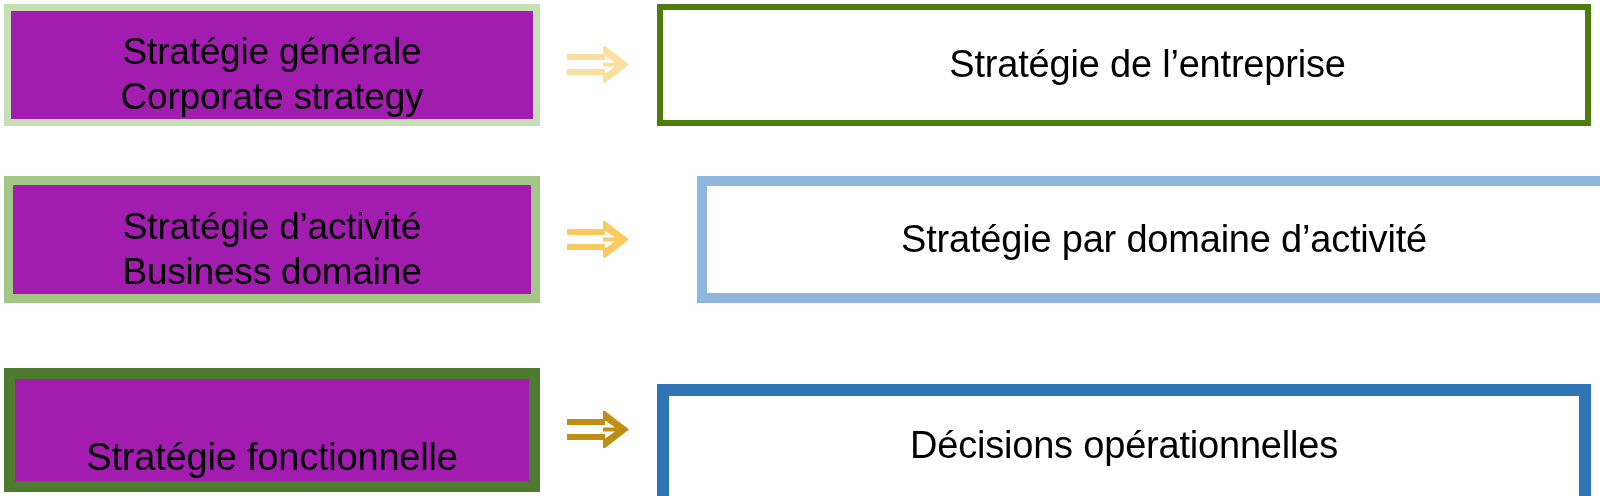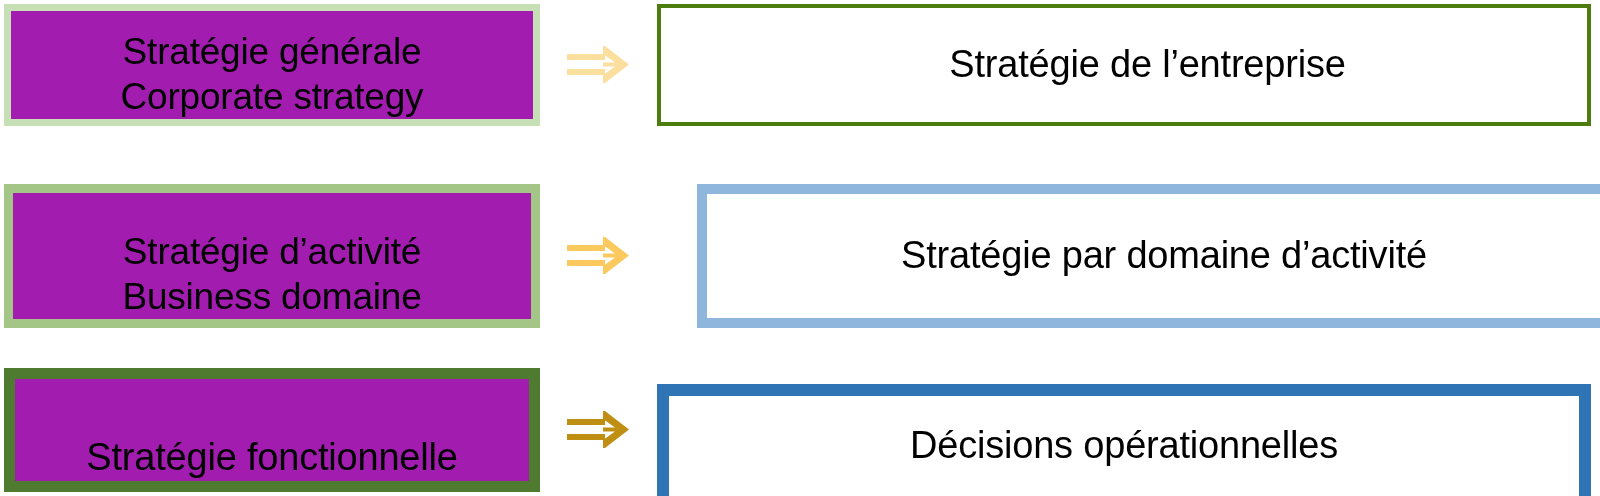--- a/index.html
+++ b/index.html
@@ -21,21 +21,21 @@
     height: 496px;
   }
 
   
   .row {
     position: absolute;
     left: 0;
     width: 1600px;
   }
   .row-1 { top: 4px;   height: 122px; }
-  .row-2 { top: 184px; height: 144px; }
+  .row-2 { top: 176px; height: 127px; }
   .row-3 { top: 368px; height: 124px; }
 
   
   .box-left {
     position: absolute;
     left: 4px;
     top: 0;
     width: 536px;
     height: 100%;
     box-sizing: border-box;
@@ -55,21 +55,21 @@
     left: 657px;
     top: 0;
     width: 934px;
     height: 100%;
     box-sizing: border-box;
     background: #ffffff;
     display: flex;
     align-items: center;
     justify-content: center;
   }
-  .row-1 .box-right { border: 4px solid #4d7c0f; padding-left: 47px; }
+  .row-1 .box-right { border: 6px solid #4d7c0f; padding-left: 47px; }
   .row-2 .box-right { border: 10px solid #8fb6dd; margin-left: 40px; }
   .row-3 .box-right { border: 12px solid #2f75b5; margin-top: 16px; }
 
   
   .line {
     font-size: 37px;
     line-height: 1.20;
     letter-spacing: -0.2px;
     white-space: nowrap;
   }

